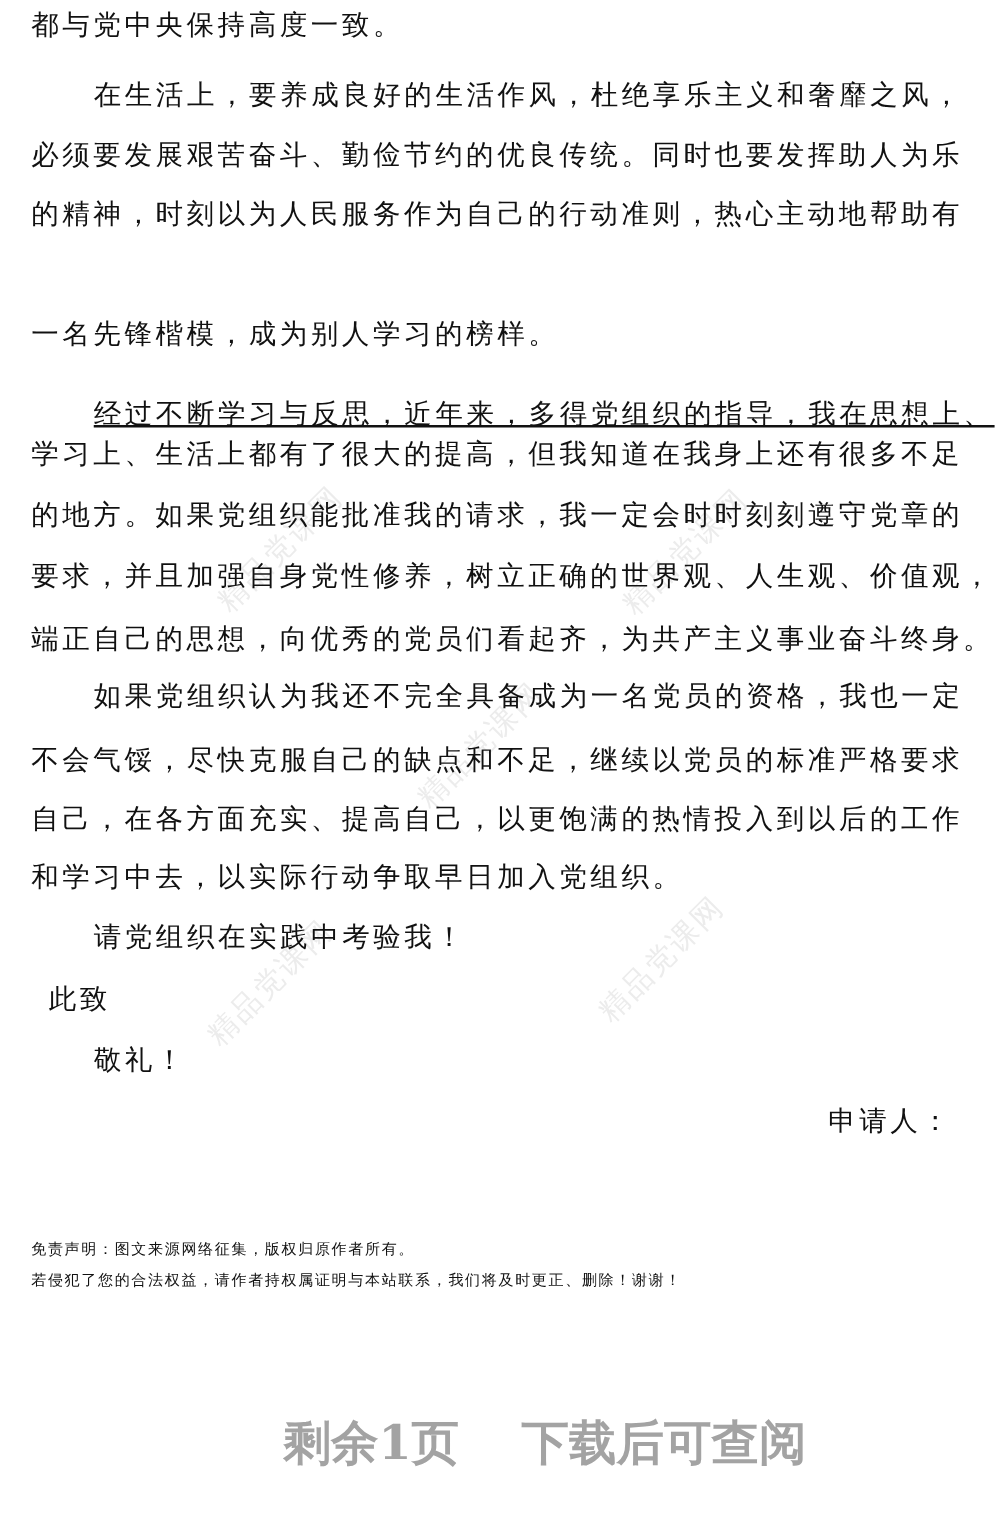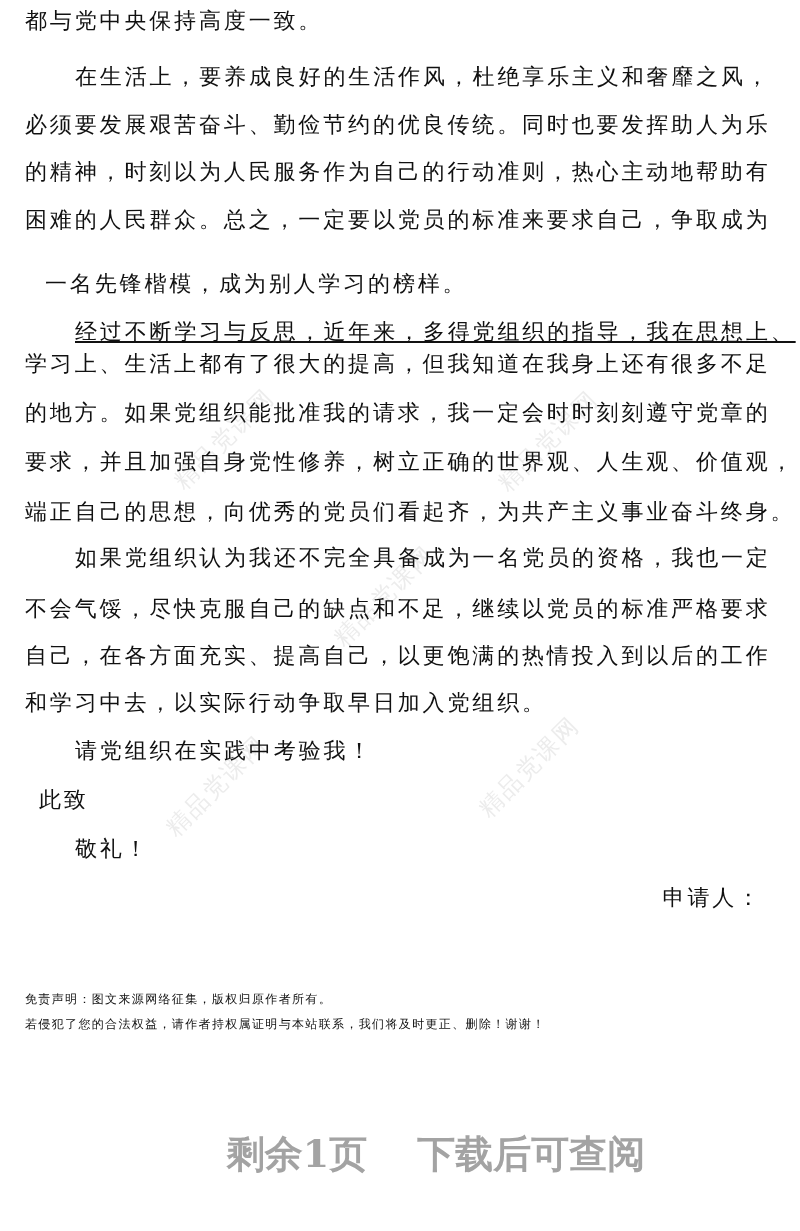--- a/index.html
+++ b/index.html
@@ -86,22 +86,21 @@
   <div class="watermark" style="left:224px; top:439px;">精品党课网</div>
   <div class="watermark" style="left:548px; top:441px;">精品党课网</div>
   <div class="watermark" style="left:384px; top:596px;">精品党课网</div>
   <div class="watermark" style="left:216px; top:786px;">精品党课网</div>
   <div class="watermark" style="left:529px; top:767px;">精品党课网</div>
 
   <div class="line" style="top:-3px;">都与党中央保持高度一致。</div>
   <div class="line indent" style="top:53px;">在生活上，要养成良好的生活作风，杜绝享乐主义和奢靡之风，</div>
   <div class="line" style="top:101px;">必须要发展艰苦奋斗、勤俭节约的优良传统。同时也要发挥助人为乐</div>
   <div class="line" style="top:148px;">的精神，时刻以为人民服务作为自己的行动准则，热心主动地帮助有</div>
-  <div class="line" style="top:196px;">困难的人民群众。总之，一定要以党员的标准来要求自己，争取成为</div>
-  <div class="line" style="top:260px;margin-left:20px;">一名先锋楷模，成为别人学习的榜样。</div>
+  <div class="line" style="top:244px;">一名先锋楷模，成为别人学习的榜样。</div>
   <div class="line indent" style="top:308px;text-decoration:underline;">经过不断学习与反思，近年来，多得党组织的指导，我在思想上、</div>
   <div class="line" style="top:340px;">学习上、生活上都有了很大的提高，但我知道在我身上还有很多不足</div>
   <div class="line" style="top:389px;">的地方。如果党组织能批准我的请求，我一定会时时刻刻遵守党章的</div>
   <div class="line" style="top:438px;">要求，并且加强自身党性修养，树立正确的世界观、人生观、价值观，</div>
   <div class="line" style="top:488px;">端正自己的思想，向优秀的党员们看起齐，为共产主义事业奋斗终身。</div>
   <div class="line" style="top:585px;">不会气馁，尽快克服自己的缺点和不足，继续以党员的标准严格要求</div>
   <div class="line indent" style="top:534px;">如果党组织认为我还不完全具备成为一名党员的资格，我也一定</div>
   <div class="line" style="top:632px;">自己，在各方面充实、提高自己，以更饱满的热情投入到以后的工作</div>
   <div class="line" style="top:679px;">和学习中去，以实际行动争取早日加入党组织。</div>
   <div class="line indent" style="top:727px;">请党组织在实践中考验我！</div>

